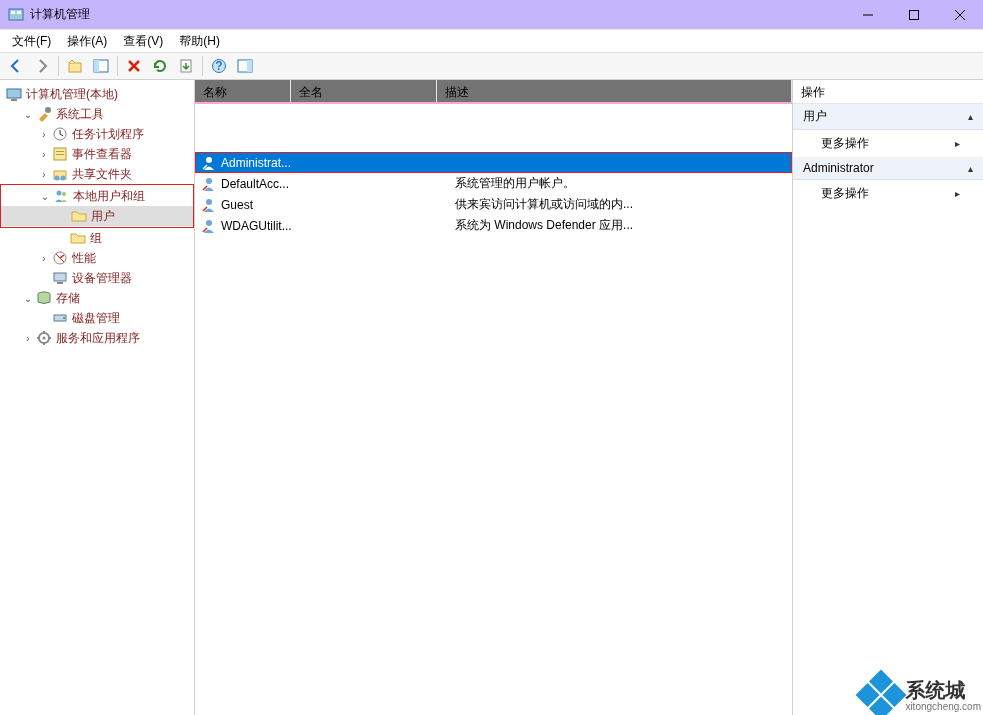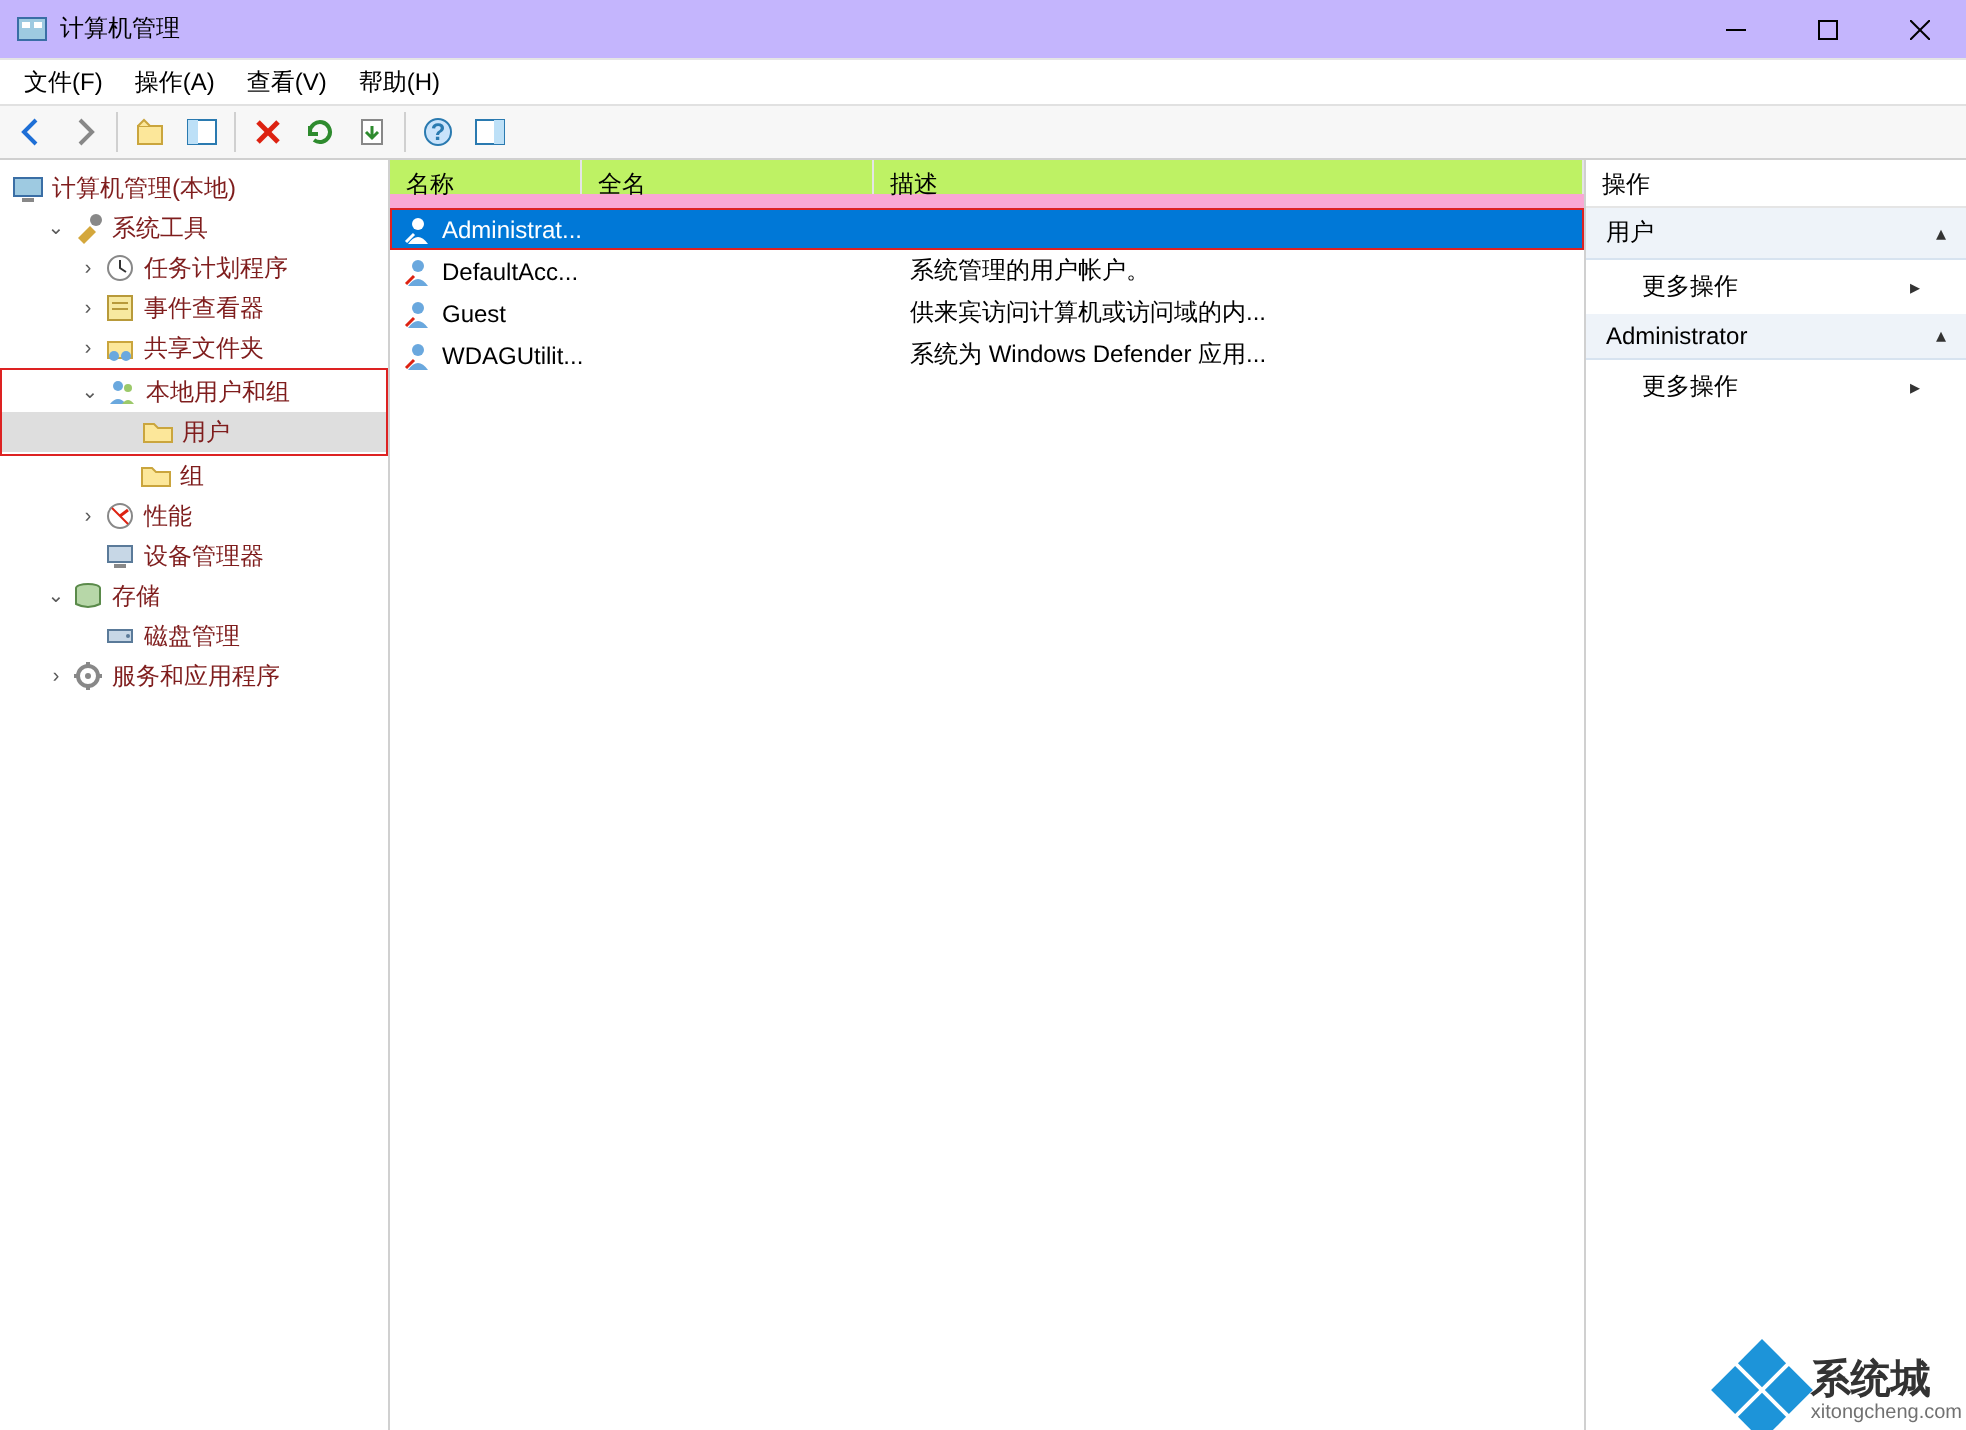--- a/index.html
+++ b/index.html
@@ -35,32 +35,32 @@
 .tree .lbl { font-size: 12px; color: #7f1d1d; }
 .tree .indent-1 { padding-left: 6px; }
 .tree .indent-2 { padding-left: 22px; }
 .tree .indent-3 { padding-left: 38px; }
 .tree .indent-4 { padding-left: 56px; }
 .tree .selected-box { border: 1px solid #d22; padding: 1px 0; }
 .tree .row.sel { background: #dedede; }
 
 
 .list-pane { flex: 1; background: #fff; }
-.list-header { display: flex; height: 24px; border-bottom: 7px solid #f9a8d4; background: #bef264; }
+.list-header { display: flex; height: 24px; border-bottom: 2px solid #f9a8d4; background: #737373; }
 .list-header .col { padding: 4px 8px; border-right: 1px solid #e5e5e5; font-size: 12px; color: #000; }
 .list-header .col.c-name { width: 96px; }
 .list-header .col.c-full { width: 146px; }
 .list-header .col.c-desc { flex: 1; }
 .list-rows .lrow { display: flex; align-items: center; height: 21px; padding-left: 6px; }
 .list-rows .lrow .uicon { width: 16px; height: 16px; margin-right: 4px; flex-shrink: 0; }
 .list-rows .lrow .c-name { width: 88px; overflow: hidden; text-overflow: ellipsis; white-space: nowrap; }
 .list-rows .lrow .c-full { width: 146px; }
 .list-rows .lrow .c-desc { flex: 1; overflow: hidden; text-overflow: ellipsis; white-space: nowrap; }
 .list-rows .lrow.selected { background: #0078d7; color: #fff; }
-.list-rows .lrow.highlight-box { outline: 1px solid #d22; outline-offset: -1px; }
+.list-rows .lrow.highlight-box { outline: 1px solid #d22; outline-offset: -1px; margin-top: 48px; }
 
 
 .actions-pane { width: 190px; background: #fff; }
 .actions-title { height: 24px; padding: 4px 8px; border-bottom: 1px solid #e5e5e5; font-size: 12px; }
 .actions-section { background: #eef3f9; border-bottom: 1px solid #d7e3f0; padding: 4px 10px; display: flex; align-items: center; justify-content: space-between; }
 .actions-section .tri { font-size: 10px; color: #333; }
 .actions-item { padding: 5px 23px 5px 28px; display: flex; align-items: center; justify-content: space-between; cursor: default; }
 .actions-item .arrow { font-size: 10px; color: #333; }
 
 

